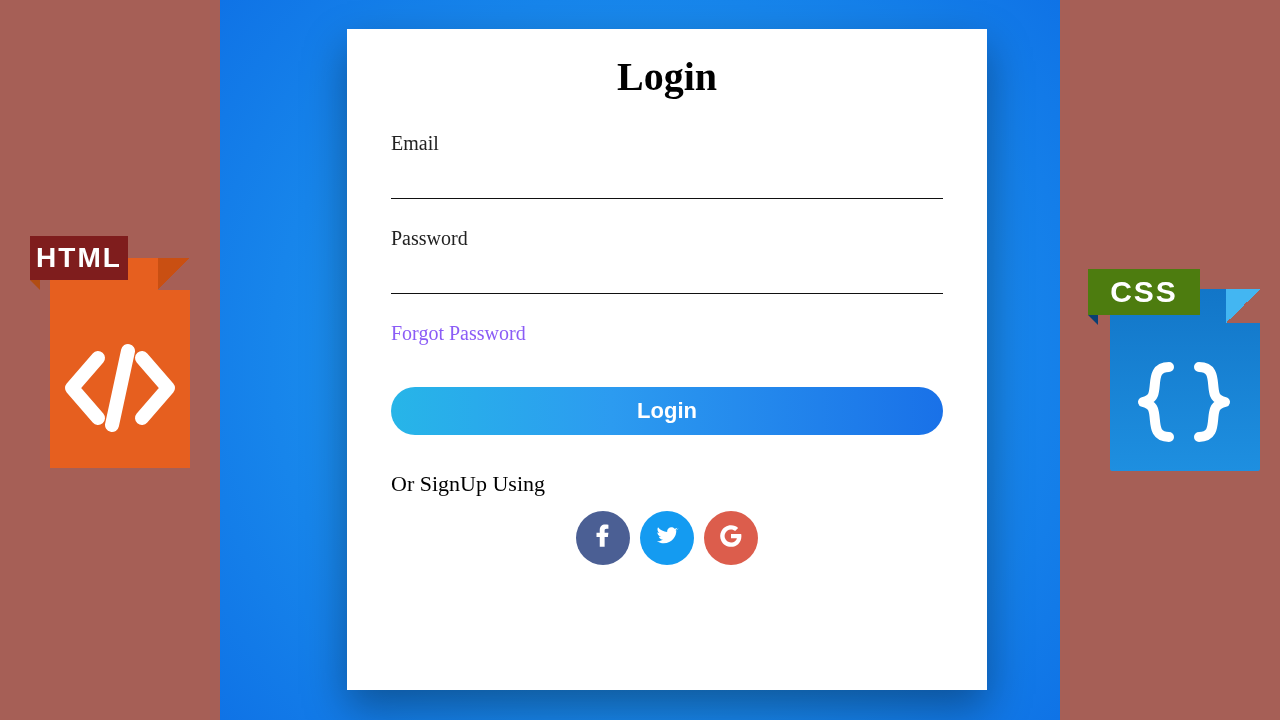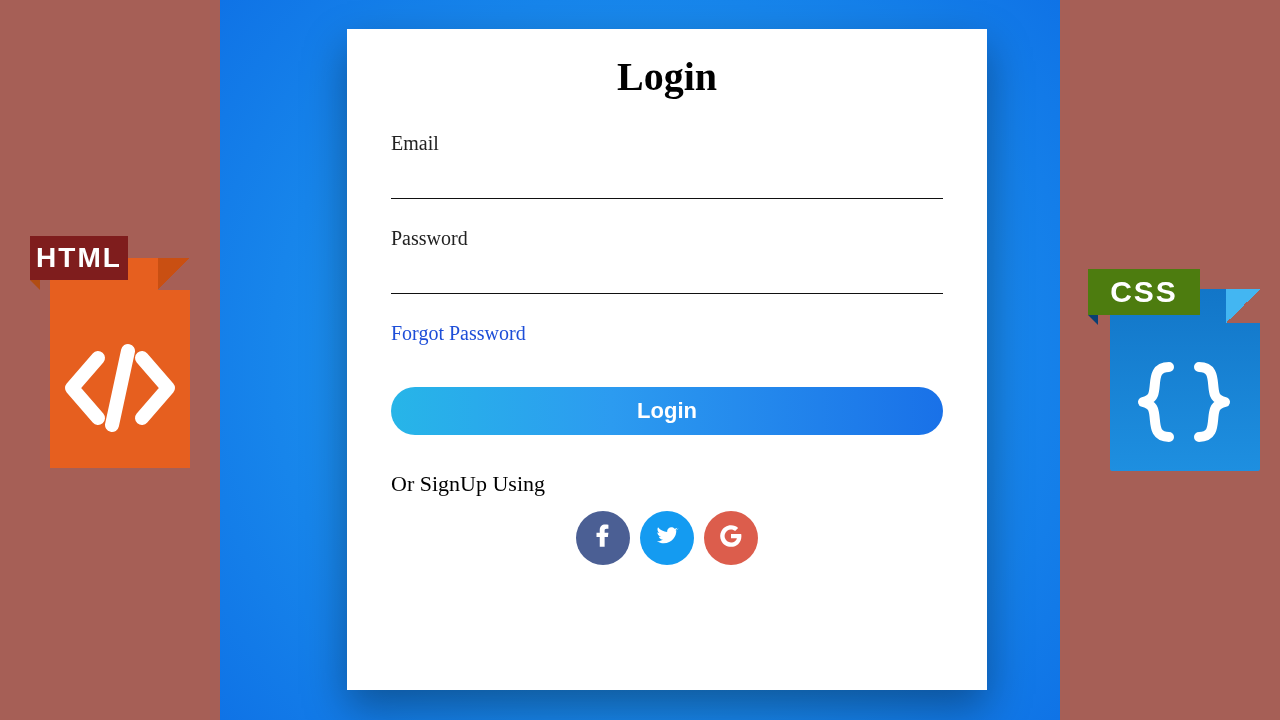--- a/index.html
+++ b/index.html
@@ -54,21 +54,21 @@
     border-bottom: 1px solid #111;
     background: transparent;
     height: 34px;
     font-size: 18px;
     outline: none;
   }
 
   .forgot {
     font-family: 'Times New Roman', Times, serif;
     font-size: 20px;
-    color: #1d4ed8;
+    color: #8b5cf6;
     cursor: pointer;
     display: inline-block;
     margin-bottom: 42px;
   }
 
   .login-btn {
     display: block;
     width: 100%;
     height: 48px;
     border: none;

